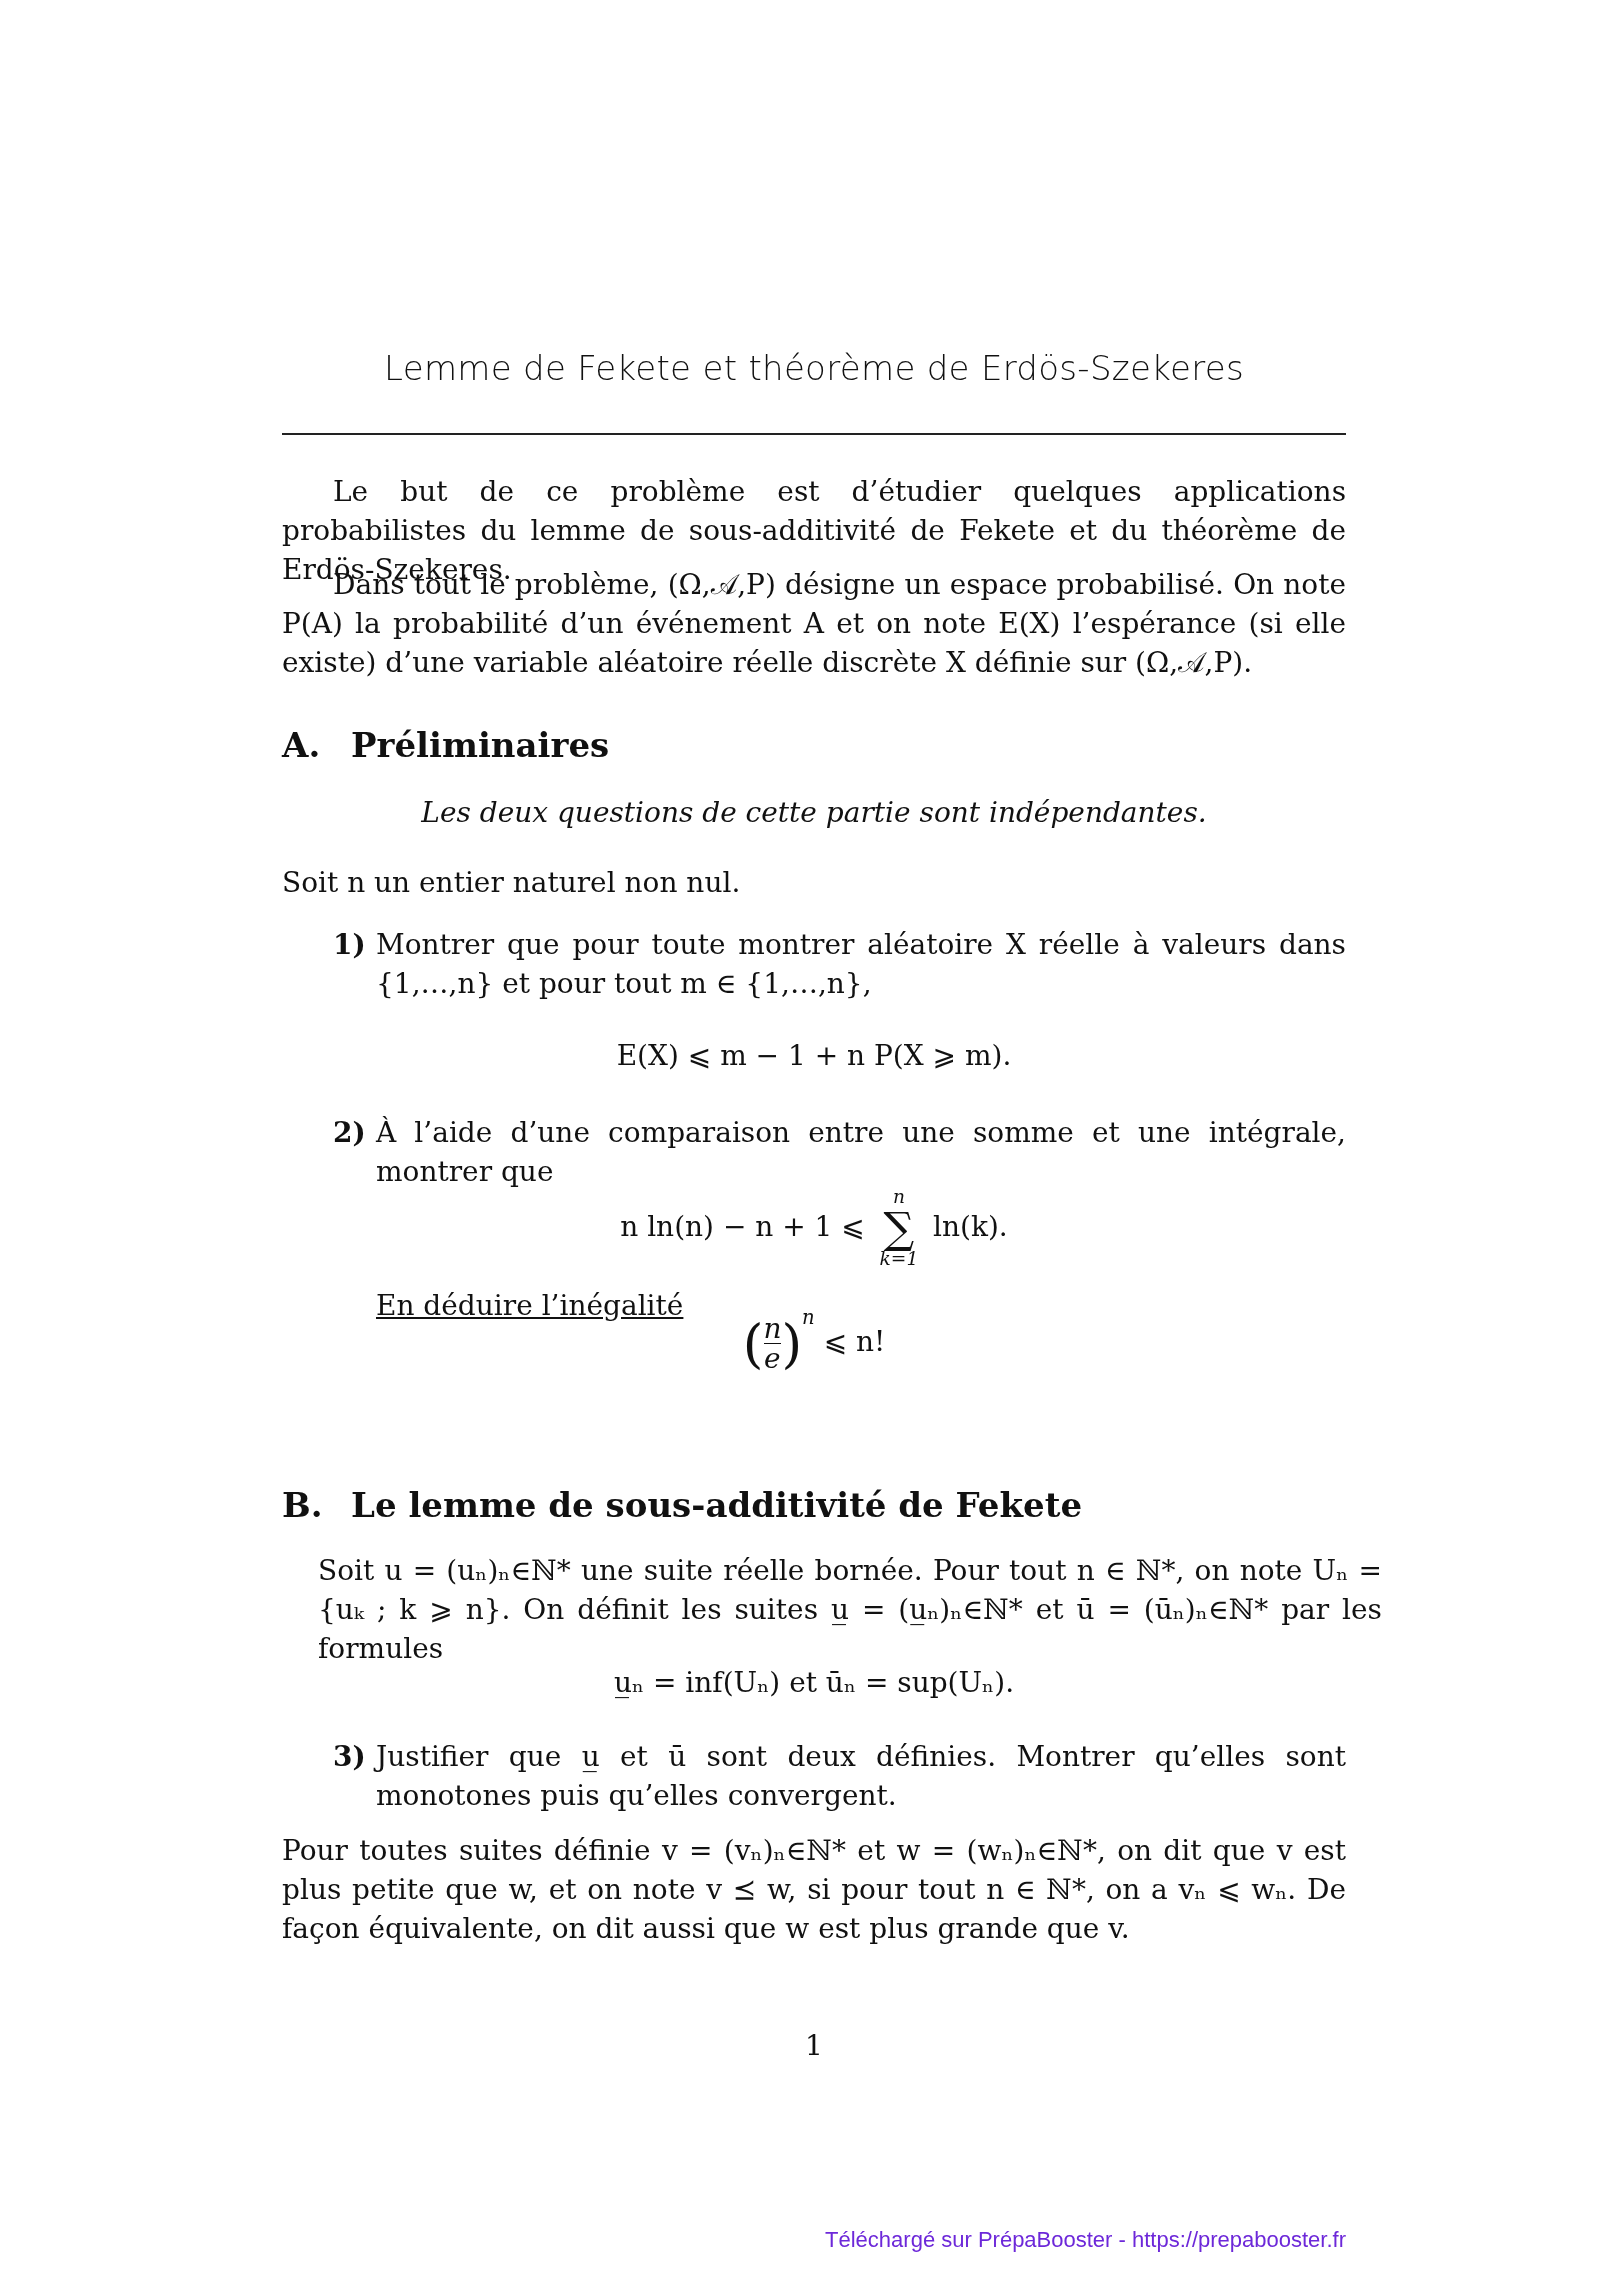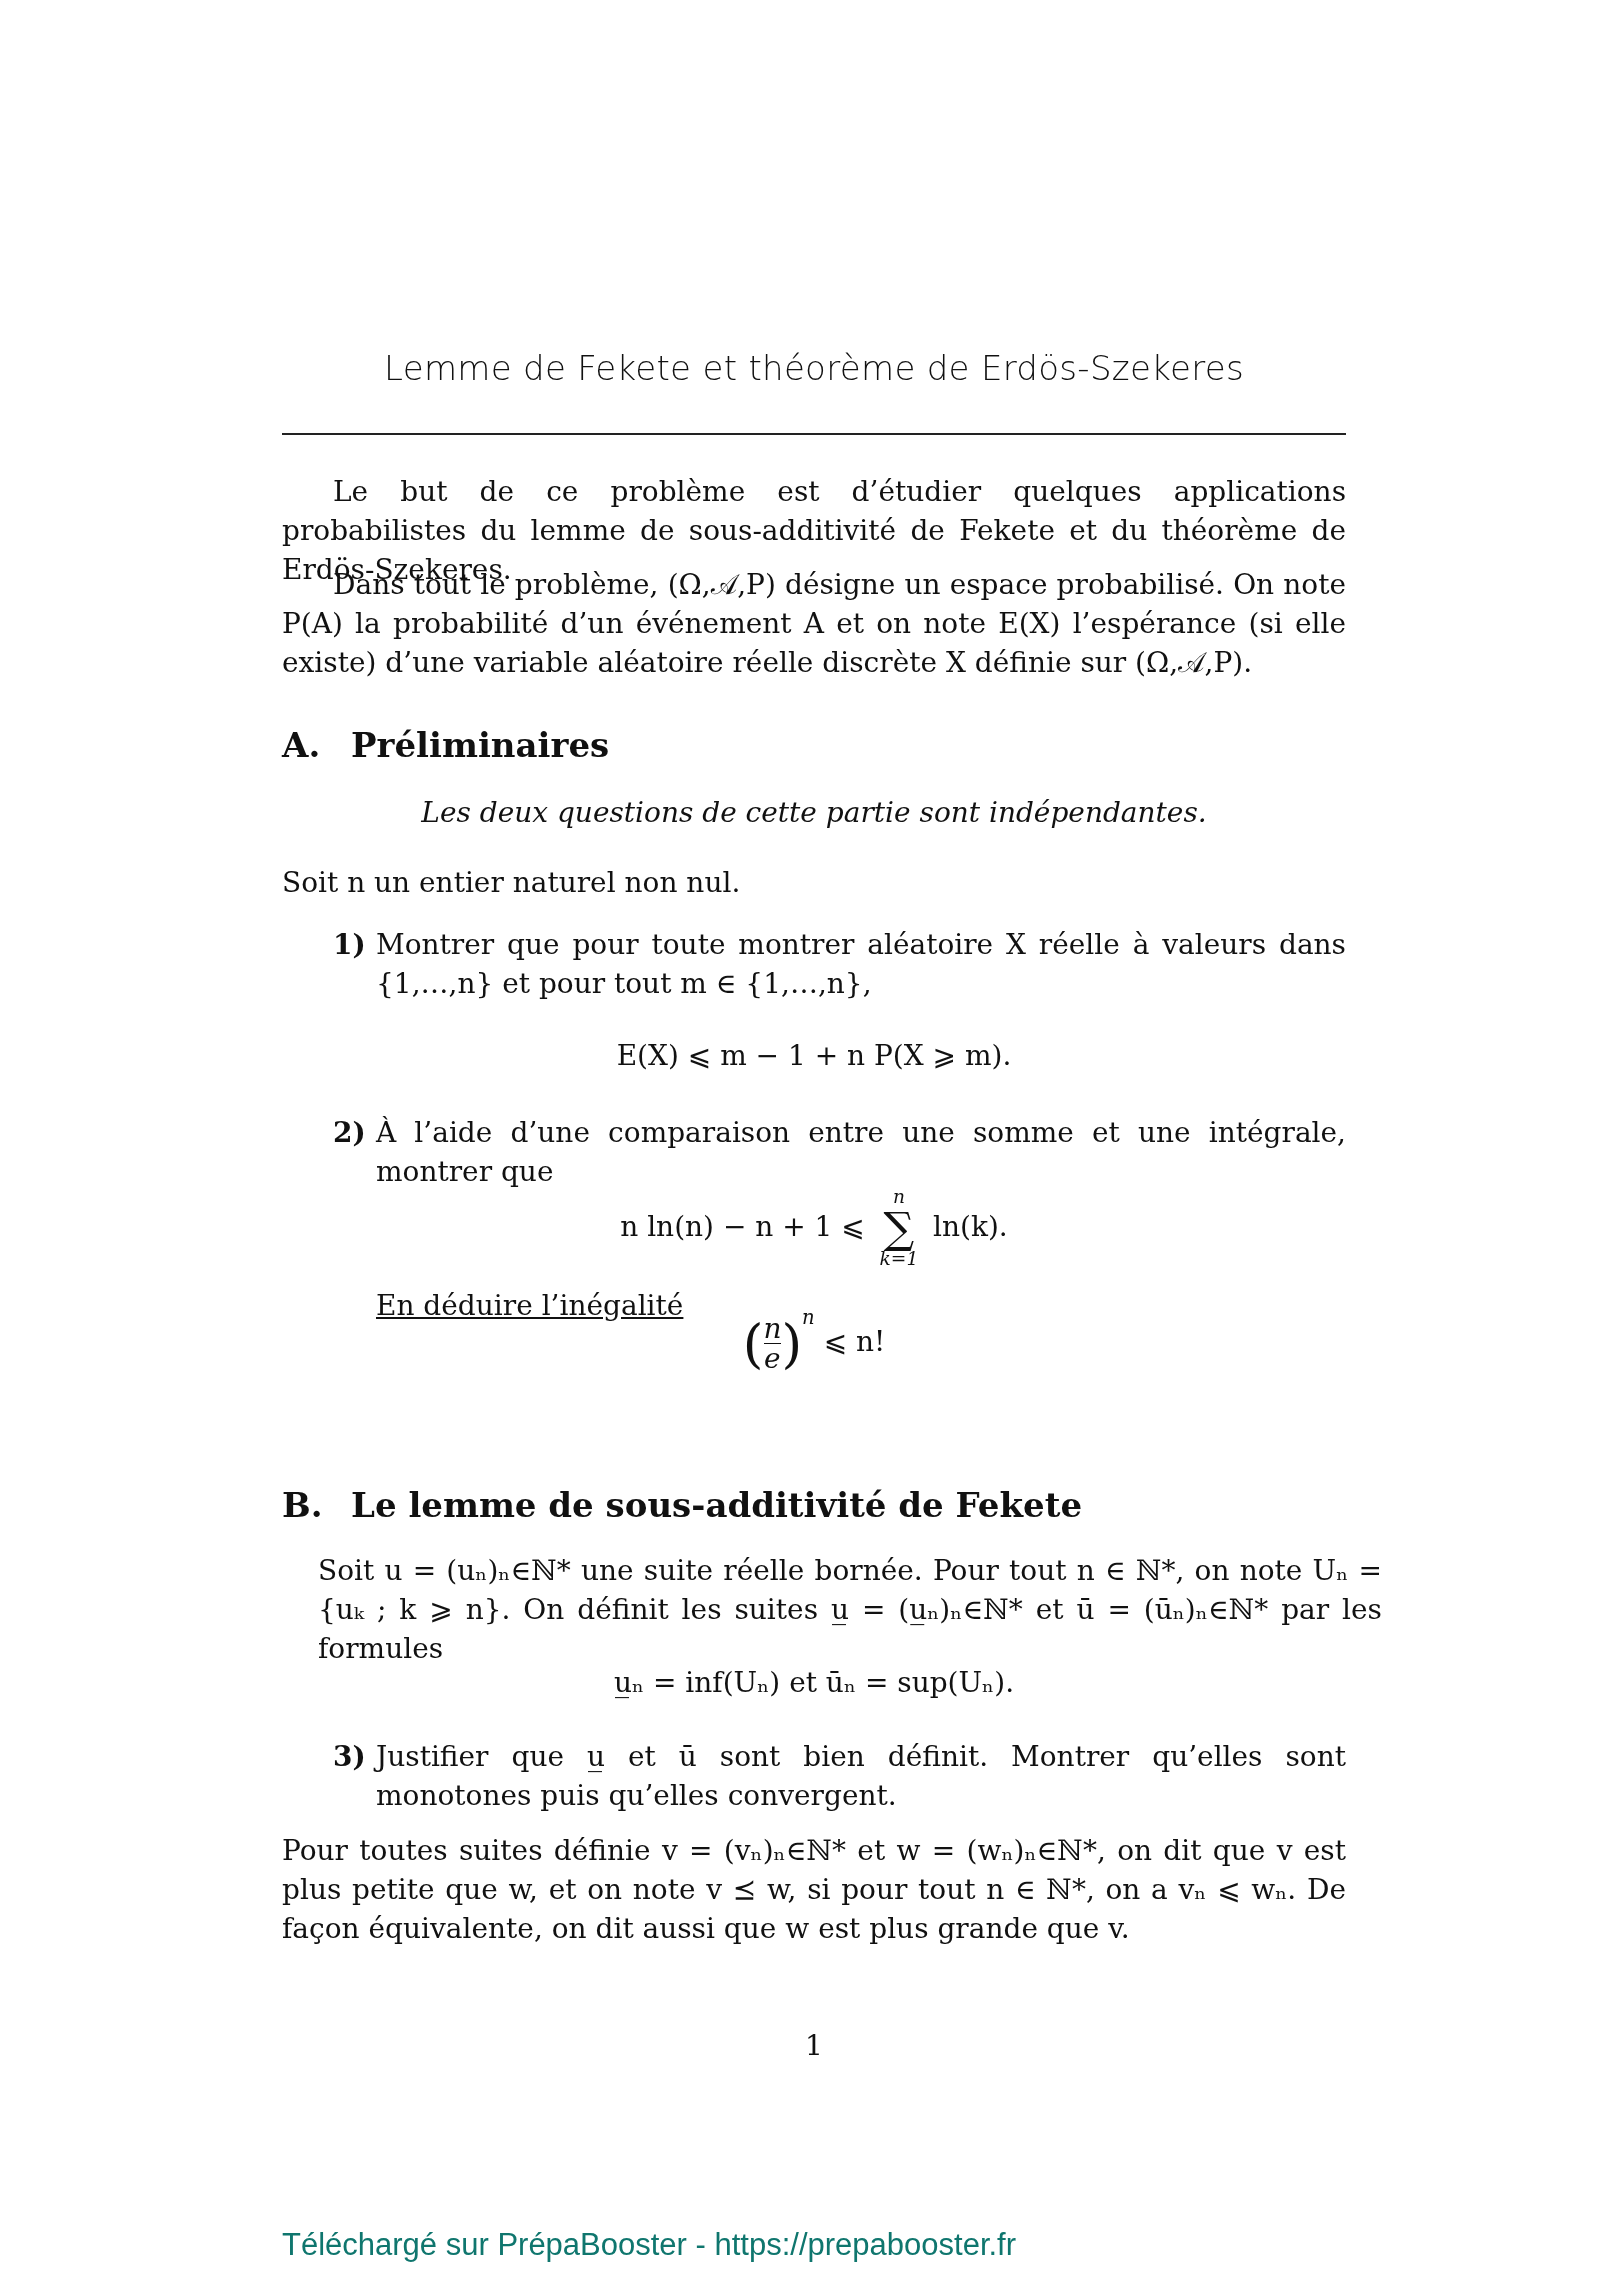--- a/index.html
+++ b/index.html
@@ -18,21 +18,21 @@
   .mathline { position:absolute; left:282px; width:1064px; text-align:center; font-size:28px; }
   sub, sup { font-size:17.6px; line-height:0; }
   .sumbox { display:inline-block; vertical-align:middle; text-align:center; line-height:1; position:relative; margin:0 5.9px; }
   .sumbox .lim { display:block; font-size:18.6px; font-style:italic; }
   .sumbox .sig { display:block; font-size:43px; line-height:43px; }
   .frac { display:inline-block; vertical-align:middle; text-align:center; }
   .frac span { display:block; font-style:italic; line-height:29px; }
   .frac .bar { border-top:1.5px solid #111; width:17.6px; margin:0 auto; line-height:0; height:0; }
   .paren { font-size:53px; vertical-align:middle; font-weight:200; }
   .pagenum { position:absolute; top:2029px; left:282px; width:1064px; text-align:center; font-size:28px; }
-  .footer { position:absolute; top:2227px; left:282px; width:1064px; text-align:left; font-family:"Liberation Sans", sans-serif; font-size:31px; color:#0f766e; }
+  .footer { position:absolute; top:2227px; left:282px; width:1064px; text-align:right; font-family:"Liberation Sans", sans-serif; font-size:22px; color:#6d28d9; }
 </style>
 </head>
 <body>
 
 <div class="title">Lemme de Fekete et théorème de Erdös-Szekeres</div>
 <div class="rule"></div>
 
 <div class="body-text indent" style="top:472px;">Le but de ce problème est d’étudier quelques applications probabilistes du lemme de sous-additivité de Fekete et du théorème de Erdös-Szekeres.</div>
 <div class="body-text indent" style="top:565px;">Dans tout le problème, (Ω,𝒜,P) désigne un espace probabilisé. On note P(A) la probabilité d’un événement A et on note E(X) l’espérance (si elle existe) d’une variable aléatoire réelle discrète X définie sur (Ω,𝒜,P).</div>
 
@@ -68,20 +68,20 @@
 </div>
 
 <div class="h" style="top:1485px;">
   <span class="num">B.</span><span>Le lemme de sous-additivité de Fekete</span>
 </div>
 <div class="body-text" style="top:1551px;margin-left:36px;">Soit u = (uₙ)ₙ∈ℕ* une suite réelle bornée. Pour tout n ∈ ℕ*, on note Uₙ = {uₖ ; k ⩾ n}. On définit les suites u̲ = (u̲ₙ)ₙ∈ℕ* et ū = (ūₙ)ₙ∈ℕ* par les formules</div>
 <div class="mathline" style="top:1666px;">u̲ₙ = inf(Uₙ)    et    ūₙ = sup(Uₙ).</div>
 
 <div class="q" style="top:1737px;">
   <span class="qn">3)</span>
-  <div class="qt">Justifier que u̲ et ū sont bien définit. Montrer qu’elles sont monotones puis qu’elles convergent.</div>
+  <div class="qt">Justifier que u̲ et ū sont deux définies. Montrer qu’elles sont monotones puis qu’elles convergent.</div>
 </div>
 
 <div class="body-text" style="top:1831px;">Pour toutes suites définie v = (vₙ)ₙ∈ℕ* et w = (wₙ)ₙ∈ℕ*, on dit que v est plus petite que w, et on note v ⪯ w, si pour tout n ∈ ℕ*, on a vₙ ⩽ wₙ. De façon équivalente, on dit aussi que w est plus grande que v.</div>
 
 <div class="pagenum">1</div>
 <div class="footer">Téléchargé sur PrépaBooster - https://prepabooster.fr</div>
 
 
 </body></html>

